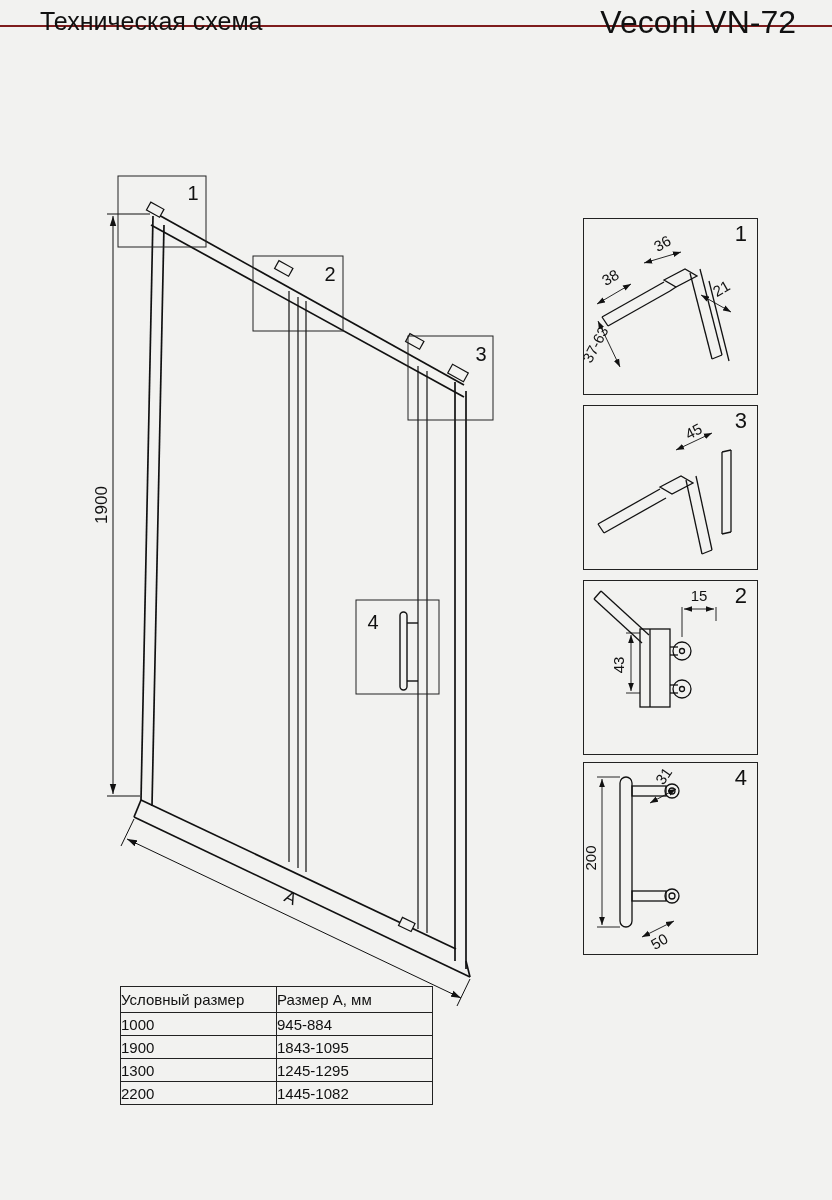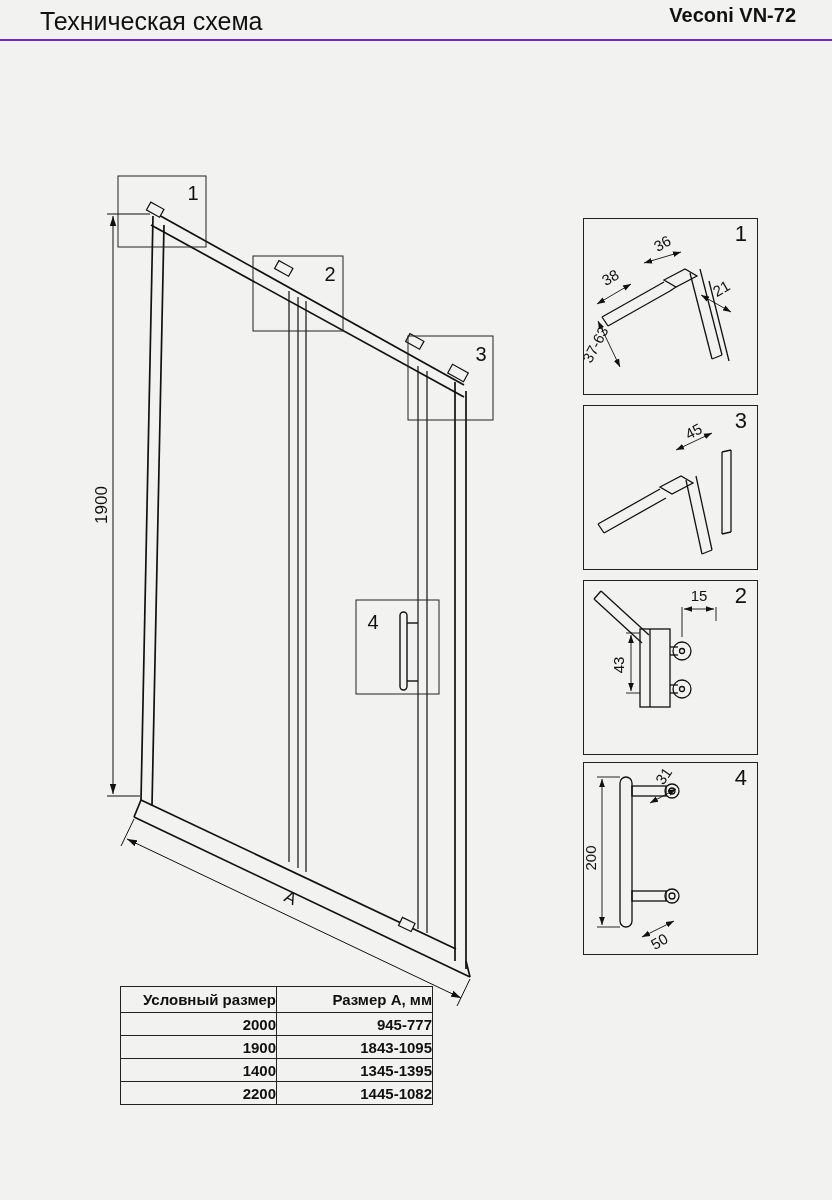--- a/index.html
+++ b/index.html
@@ -4,39 +4,39 @@
 <style>
   * { margin:0; padding:0; box-sizing:border-box; }
   html,body { width:832px; height:1200px; }
   body {
     position:relative;
     background:#f2f2f0;
     font-family:"Liberation Sans", sans-serif;
     color:#111;
     overflow:hidden;
   }
-  .page-header { position:absolute; top:0; left:0; width:832px; height:41px; border-bottom:2px solid #6d28d9; }
+  .page-header { position:absolute; top:0; left:0; width:832px; height:27px; border-bottom:2px solid #7f1d1d; }
   .header-title { position:absolute; left:40px; top:7px; font-size:25px; }
-  .header-model { position:absolute; right:36px; top:4px; font-size:20px; font-weight:bold; }
+  .header-model { position:absolute; right:36px; top:4px; font-size:32px; font-weight:normal; }
 
   .main-svg { position:absolute; left:0; top:0; }
 
   .detail-box { position:absolute; border:1px solid #222; }
   .detail-num { position:absolute; top:2px; right:10px; font-size:22px; }
   .detail-box svg { display:block; }
 
   svg text { font-family:"Liberation Sans", sans-serif; fill:#111; }
   .dim-text { font-size:17px; }
   .dim-small { font-size:15px; }
   .callout-num { font-size:20px; }
 
   .size-table { position:absolute; left:120px; top:986px; border-collapse:collapse; font-size:15px; }
   .size-table th, .size-table td {
     border:1px solid #222; width:156px; height:23px;
-    text-align:right; vertical-align:middle; font-weight:bold; padding:0;
+    text-align:left; vertical-align:middle; font-weight:normal; padding:0;
   }
   .size-table th { height:26px; }
 </style>
 </head>
 <body>
 
 <div class="page-header">
   <div class="header-title">Техническая схема</div>
   <div class="header-model">Veconi VN-72</div>
 </div>
@@ -237,29 +237,29 @@
 
 <table class="size-table">
   <thead>
     <tr>
       <th>Условный размер</th>
       <th>Размер А, мм</th>
     </tr>
   </thead>
   <tbody>
     <tr>
-      <td>2000</td>
-      <td>945-777</td>
+      <td>1000</td>
+      <td>945-884</td>
     </tr>
     <tr>
       <td>1900</td>
       <td>1843-1095</td>
     </tr>
     <tr>
-      <td>1400</td>
-      <td>1345-1395</td>
+      <td>1300</td>
+      <td>1245-1295</td>
     </tr>
     <tr>
       <td>2200</td>
       <td>1445-1082</td>
     </tr>
   </tbody>
 </table>
 
 </body></html>

